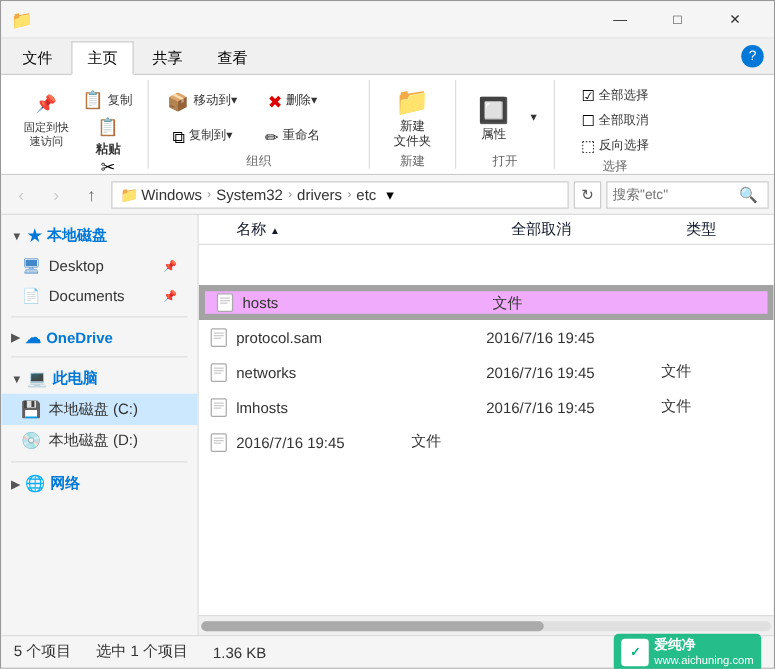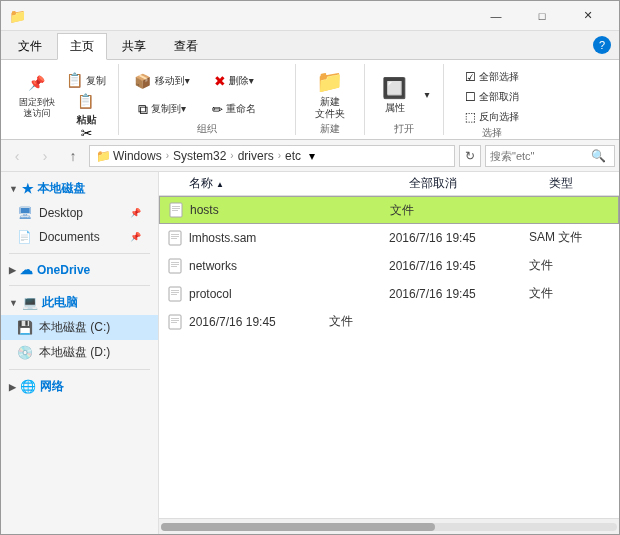--- a/index.html
+++ b/index.html
@@ -303,21 +303,21 @@
       background: #fff;
     }
     .file-row {
       display: flex;
       align-items: center;
       padding: 0 8px;
       height: 28px;
       cursor: pointer;
       border-bottom: 1px solid transparent;
     }
-    .file-row.selected { background: #bef264; border: 1px solid #a3a3a3; }
+    .file-row.selected { background: #f0abfc; border: 5px solid #a3a3a3; margin-top: 32px; }
     .file-row .file-icon {
       width: 16px;
       height: 16px;
       margin-right: 6px;
       flex-shrink: 0;
     }
     .file-row .file-name {
       flex: 0 0 200px;
       font-size: 12px;
       color: #333;
@@ -638,23 +638,22 @@
 
         <div class="file-row">
           <div class="file-icon">
             <svg width="16" height="16" viewBox="0 0 16 16">
               <rect x="2" y="1" width="12" height="14" rx="1" fill="#fff" stroke="#aaa" stroke-width="1"></rect>
               <rect x="4" y="4" width="8" height="1" fill="#ccc"></rect>
               <rect x="4" y="6" width="8" height="1" fill="#ccc"></rect>
               <rect x="4" y="8" width="6" height="1" fill="#ccc"></rect>
             </svg>
           </div>
-          <div class="file-name">lmhosts.sam</div>
+          <div class="file-name">protocol.sam</div>
           <div class="file-date">2016/7/16 19:45</div>
-          <div class="file-type">SAM 文件</div>
         </div>
 
         <div class="file-row">
           <div class="file-icon">
             <svg width="16" height="16" viewBox="0 0 16 16">
               <rect x="2" y="1" width="12" height="14" rx="1" fill="#fff" stroke="#aaa" stroke-width="1"></rect>
               <rect x="4" y="4" width="8" height="1" fill="#ccc"></rect>
               <rect x="4" y="6" width="8" height="1" fill="#ccc"></rect>
               <rect x="4" y="8" width="6" height="1" fill="#ccc"></rect>
             </svg>
@@ -666,21 +665,21 @@
 
         <div class="file-row">
           <div class="file-icon">
             <svg width="16" height="16" viewBox="0 0 16 16">
               <rect x="2" y="1" width="12" height="14" rx="1" fill="#fff" stroke="#aaa" stroke-width="1"></rect>
               <rect x="4" y="4" width="8" height="1" fill="#ccc"></rect>
               <rect x="4" y="6" width="8" height="1" fill="#ccc"></rect>
               <rect x="4" y="8" width="6" height="1" fill="#ccc"></rect>
             </svg>
           </div>
-          <div class="file-name">protocol</div>
+          <div class="file-name">lmhosts</div>
           <div class="file-date">2016/7/16 19:45</div>
           <div class="file-type">文件</div>
         </div>
 
         <div class="file-row">
           <div class="file-icon">
             <svg width="16" height="16" viewBox="0 0 16 16">
               <rect x="2" y="1" width="12" height="14" rx="1" fill="#fff" stroke="#aaa" stroke-width="1"></rect>
               <rect x="4" y="4" width="8" height="1" fill="#ccc"></rect>
               <rect x="4" y="6" width="8" height="1" fill="#ccc"></rect>
@@ -695,14 +694,29 @@
 
       <div class="h-scroll">
         <div class="h-scroll-track">
           <div class="h-scroll-thumb"></div>
         </div>
       </div>
 
     </div>
   </div>
 
+  <div class="status-bar">
+    <span class="status-item">5 个项目</span>
+    <span class="status-item">选中 1 个项目</span>
+    <span class="status-item">1.36 KB</span>
+
+    <div style="margin-left:auto;">
+      <div class="watermark" style="position:relative;bottom:auto;right:auto;">
+        <div class="watermark-logo">✓</div>
+        <div class="watermark-text">
+          <div style="font-weight:bold;">爱纯净</div>
+          <div style="font-size:9px;">www.aichuning.com</div>
+        </div>
+      </div>
+    </div>
+  </div>
 
 </div>
 
 </body></html>

